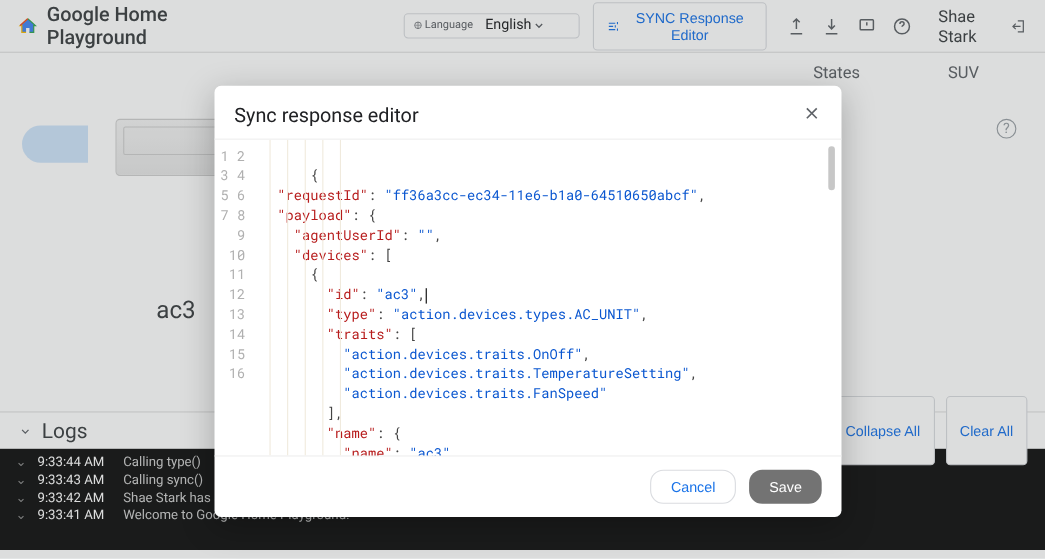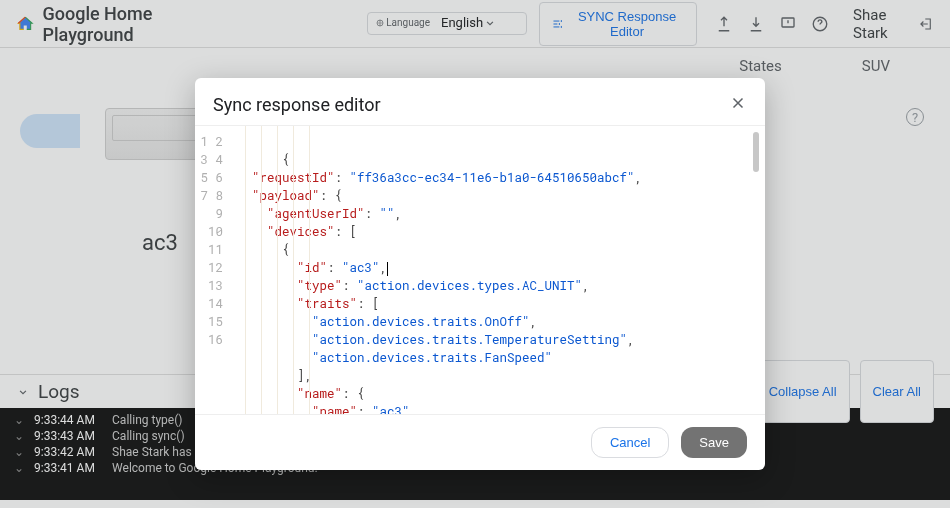--- a/index.html
+++ b/index.html
@@ -45,21 +45,21 @@
   .user { display:flex; align-items:center; gap:6px; font-size:15px; color:#3c4043;}
   
   .tabs-row {
     height:36px; display:flex; align-items:center; justify-content:flex-end;
     gap:80px; padding-right:60px; color:#5f6368; font-size:15px;margin-left:37px;
   }
   
   .body { display:flex; height:290px; }
   .left-rail { width:100px; display:flex; align-items:flex-start; padding-top:30px; justify-content:center;}
   .pill { width:60px; height:34px; background:#cfe5fb; border-radius:17px 0 0 17px;}
-  .device-col { width:120px; display:flex; flex-direction:column; align-items:center; padding-top:24px;}
+  .device-col { width:120px; display:flex; flex-direction:column; align-items:center; padding-top:24px;gap:40px;}
   .device-img {
     width:110px; height:52px; background:linear-gradient(#f3f3f3,#e6e6e6);
     border:1px solid #d0d0d0; border-radius:4px; position:relative;
   }
   .device-img::after{
     content:""; position:absolute; left:6px; top:6px; right:6px; bottom:18px;
     border:1px solid #cfcfcf; border-radius:2px;
   }
   .device-name { margin-top:70px; font-size:22px; color:#3c4043; }
   .help-q { position:absolute; right:26px; top:108px; color:#9aa0a6; font-size:13px;

